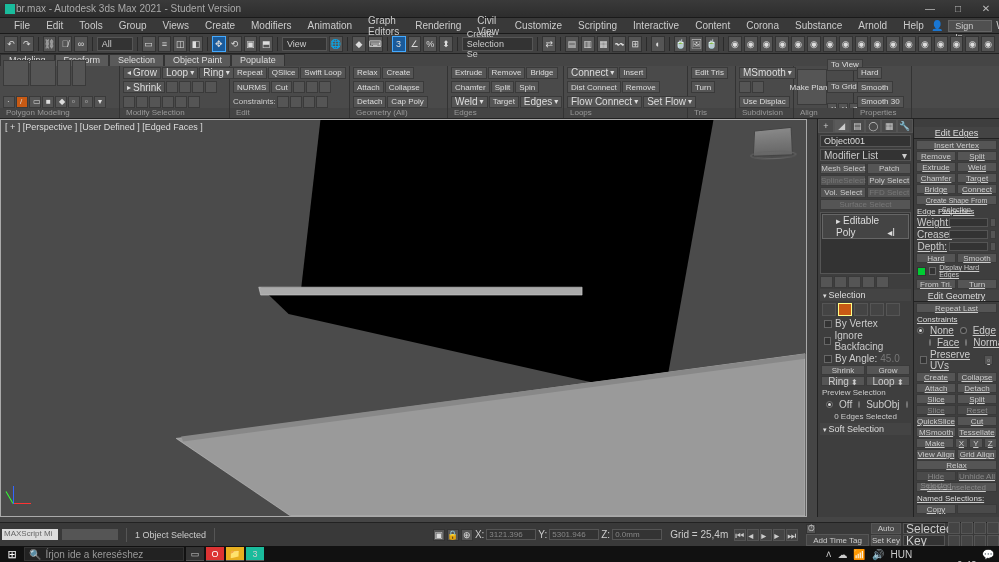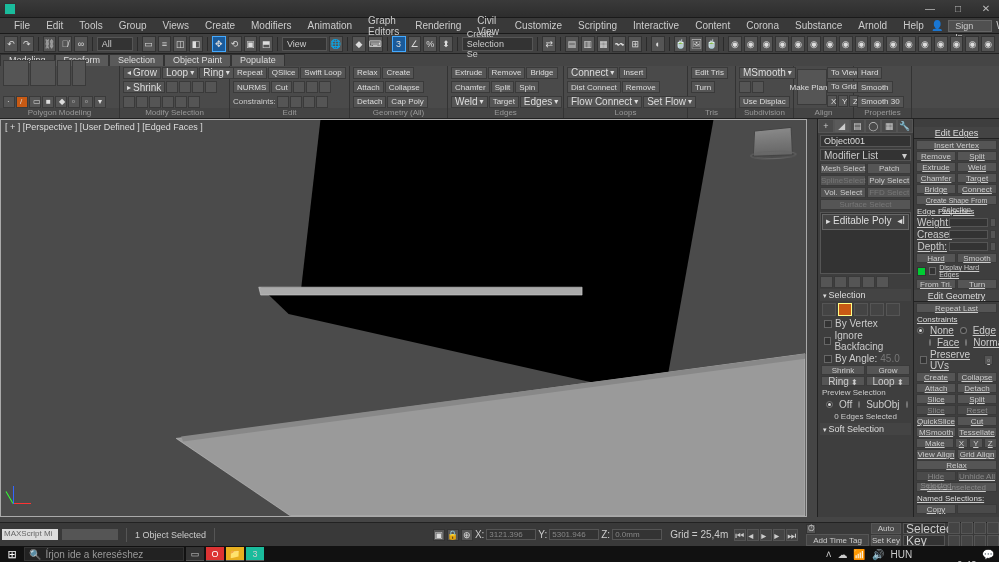--- a/index.html
+++ b/index.html
@@ -19,21 +19,21 @@
 .tb-combo { background: #333; border: 1px solid #555; color: #ccc; height: 14px; padding: 0 20px 0 4px; font-size: 9px; display: inline-flex; align-items: center; }
 .ribbon-tabs { height: 12px; position: absolute; top: 54px; left: 0; display: flex; }
 .ribbon-tab { padding: 0 8px; background: #5a5a5a; border: 1px solid #333; border-bottom: none; font-size: 9px; color: #ddd; line-height: 11px; cursor: pointer; }
 .ribbon-tab.active { background: #4a4a4a; }
 .ribbon-content-wrap { position: absolute; top: 66px; left: 0; right: 0; height: 42px; background: #4a4a4a; display: flex; }
 .rb-group { border-right: 1px solid #333; padding: 0 3px; display: flex; flex-direction: column; justify-content: space-between; position: relative; height: 100%; }
 .rb-row { display: flex; gap: 1px; align-items: center; height: 13px; }
 .rb-btn { height: 12px; background: #555; border: 1px solid #3a3a3a; color: #ddd; font-size: 8px; padding: 0 3px; display: inline-flex; align-items: center; gap: 2px; cursor: pointer; white-space: nowrap; }
 .rb-btn.vert { flex-direction: column; height: 36px; width: 30px; font-size: 8px; justify-content: center; }
 .rb-bottom-strip { position: absolute; top: 108px; left: 0; right: 0; height: 11px; background: #444; display: flex; border-bottom: 1px solid #222; }
-.rb-strip-item { border-right: 1px solid #333; padding: 0 0; font-size: 8px; color: #999; line-height: 10px; text-align: center; }
+.rb-strip-item { border-right: 1px solid #333; padding: 0 6px; font-size: 8px; color: #999; line-height: 10px; }
 
 .viewport { position: absolute; top: 119px; left: 0; width: 807px; height: 398px; background: #4b4b4b; border: 1px solid #aaa; }
 .vp-label { position: absolute; top: 2px; left: 4px; font-size: 9px; color: #ddd; z-index: 5; }
 .vp-cube { position: absolute; top: 8px; right: 14px; width: 40px; height: 28px; background: linear-gradient(#888,#666); border: 1px solid #444; transform: perspective(100px) rotateX(15deg) rotateY(-15deg); }
 .vp-cube::after { content: ""; position: absolute; bottom: -4px; left: -4px; right: -4px; height: 6px; border: 1px solid #666; border-radius: 50%; }
 .axis { position: absolute; bottom: 8px; left: 8px; width: 30px; height: 30px; }
 .axis .x { position: absolute; bottom: 4px; left: 4px; width: 18px; height: 1px; background: #f33; }
 .axis .y { position: absolute; bottom: 4px; left: 4px; width: 14px; height: 1px; background: #3f3; transform: rotate(-120deg); transform-origin: left; }
 .axis .z { position: absolute; bottom: 4px; left: 4px; width: 1px; height: 18px; background: #36f; }
 
@@ -42,21 +42,21 @@
 .cmd-panel { position: absolute; top: 119px; right: 0; width: 192px; height: 398px; background: #3e3e3e; border-left: 1px solid #222; overflow-y: hidden; font-size: 9px; }
 .cmd-tabs { height: 14px; display: flex; background: #333; }
 .cmd-tab { width: 16px; height: 14px; border: 1px solid #555; background: #4a4a4a; display: flex; align-items: center; justify-content: center; cursor: pointer; font-size: 9px; }
 .cmd-tab.active { background: #5a5a5a; }
 .cmd-name { height: 12px; background: #333; border: 1px solid #555; margin: 2px; padding: 0 3px; font-size: 9px; color: #ddd; }
 .cmd-combo { height: 12px; background: #333; border: 1px solid #555; margin: 1px 2px; padding: 0 3px; font-size: 9px; color: #ccc; display: flex; align-items: center; justify-content: space-between; }
 .sel-grid { display: grid; grid-template-columns: 1fr 1fr; gap: 1px; margin: 2px; }
 .sel-btn { height: 11px; background: #555; border: 1px solid #3a3a3a; text-align: center; font-size: 8px; color: #ccc; line-height: 10px; cursor: pointer; }
 .sel-btn.dim { color: #777; }
 .mod-stack { height: 62px; background: #333; border: 1px solid #555; margin: 2px; padding: 1px; }
-.mod-item { height: 16px; background: #444; color: #ddd; padding: 0 3px; font-size: 9px; line-height: 11px; border: 1px solid #666; }
+.mod-item { height: 25px; background: #444; color: #ddd; padding: 0 13px; font-size: 9px; line-height: 11px; border: 1px solid #666; }
 .mod-icons { display: flex; gap: 1px; margin: 1px 2px; }
 .mod-ico { width: 13px; height: 12px; background: #555; border: 1px solid #3a3a3a; }
 .rollout-h { height: 12px; background: #444; margin: 1px 2px 0; padding: 0 3px; font-size: 9px; color: #ddd; line-height: 12px; cursor: pointer; }
 .rollout-h::before { content: "▾ "; font-size: 7px; }
 .sub-icons { display: flex; gap: 2px; margin: 2px 4px; }
 .sub-ico { width: 14px; height: 13px; border: 1px solid #555; background: #444; }
 .sub-ico.active { background: #c85a14; border-color: #ff8; }
 .chk-row { margin: 1px 6px; font-size: 8px; color: #ccc; display: flex; align-items: center; gap: 3px; }
 .chk { width: 8px; height: 8px; border: 1px solid #666; background: #333; display: inline-block; }
 .btn-row2 { display: grid; grid-template-columns: 1fr 1fr; gap: 1px; margin: 1px 3px; }
@@ -100,20 +100,21 @@
 
 .cmd-panel { width: 96px; right: 86px; }
 .edit-panel { right: 0; top: 119px; height: 398px; width: 86px; text-decoration: underline; }
 .cmd-tabs { justify-content: flex-start; }
 </style>
 </head>
 <body>
 
 <div class="titlebar">
   <span class="tb-ico" style="width:12px;height:12px;background:#1abc9c"></span>
+  <span class="title">br.max - Autodesk 3ds Max 2021 - Student Version</span>
   <div class="win-controls">
     <span>—</span>
     <span>□</span>
     <span>✕</span>
   </div>
 </div>
 
 <div class="menubar">
   <span class="menu-item">File</span>
   <span class="menu-item">Edit</span>
@@ -340,21 +341,21 @@
         <span class="rb-btn" style="width:12px"></span>
         <span class="rb-btn" style="width:12px"></span>
       </div>
     <div class="rb-row">
         <span class="rb-btn">Use Displac</span>
       </div>
   </div>
   <div class="rb-group" style="width:60px;display:flex;flex-direction:row;align-items:center">
     <span class="rb-btn vert">Make
 Planar</span>
-    <div style="display:flex;flex-direction:column;gap:2px">
+    <div style="display:flex;flex-direction:column;gap:10px">
       <span class="rb-btn">To View</span>
       <span class="rb-btn">To Grid</span>
       <div class="rb-row">
           <span class="rb-btn" style="width:10px">X</span>
           <span class="rb-btn" style="width:10px">Y</span>
           <span class="rb-btn" style="width:10px">Z</span>
         </div>
     </div>
   </div>
   <div class="rb-group" style="width:58px">

